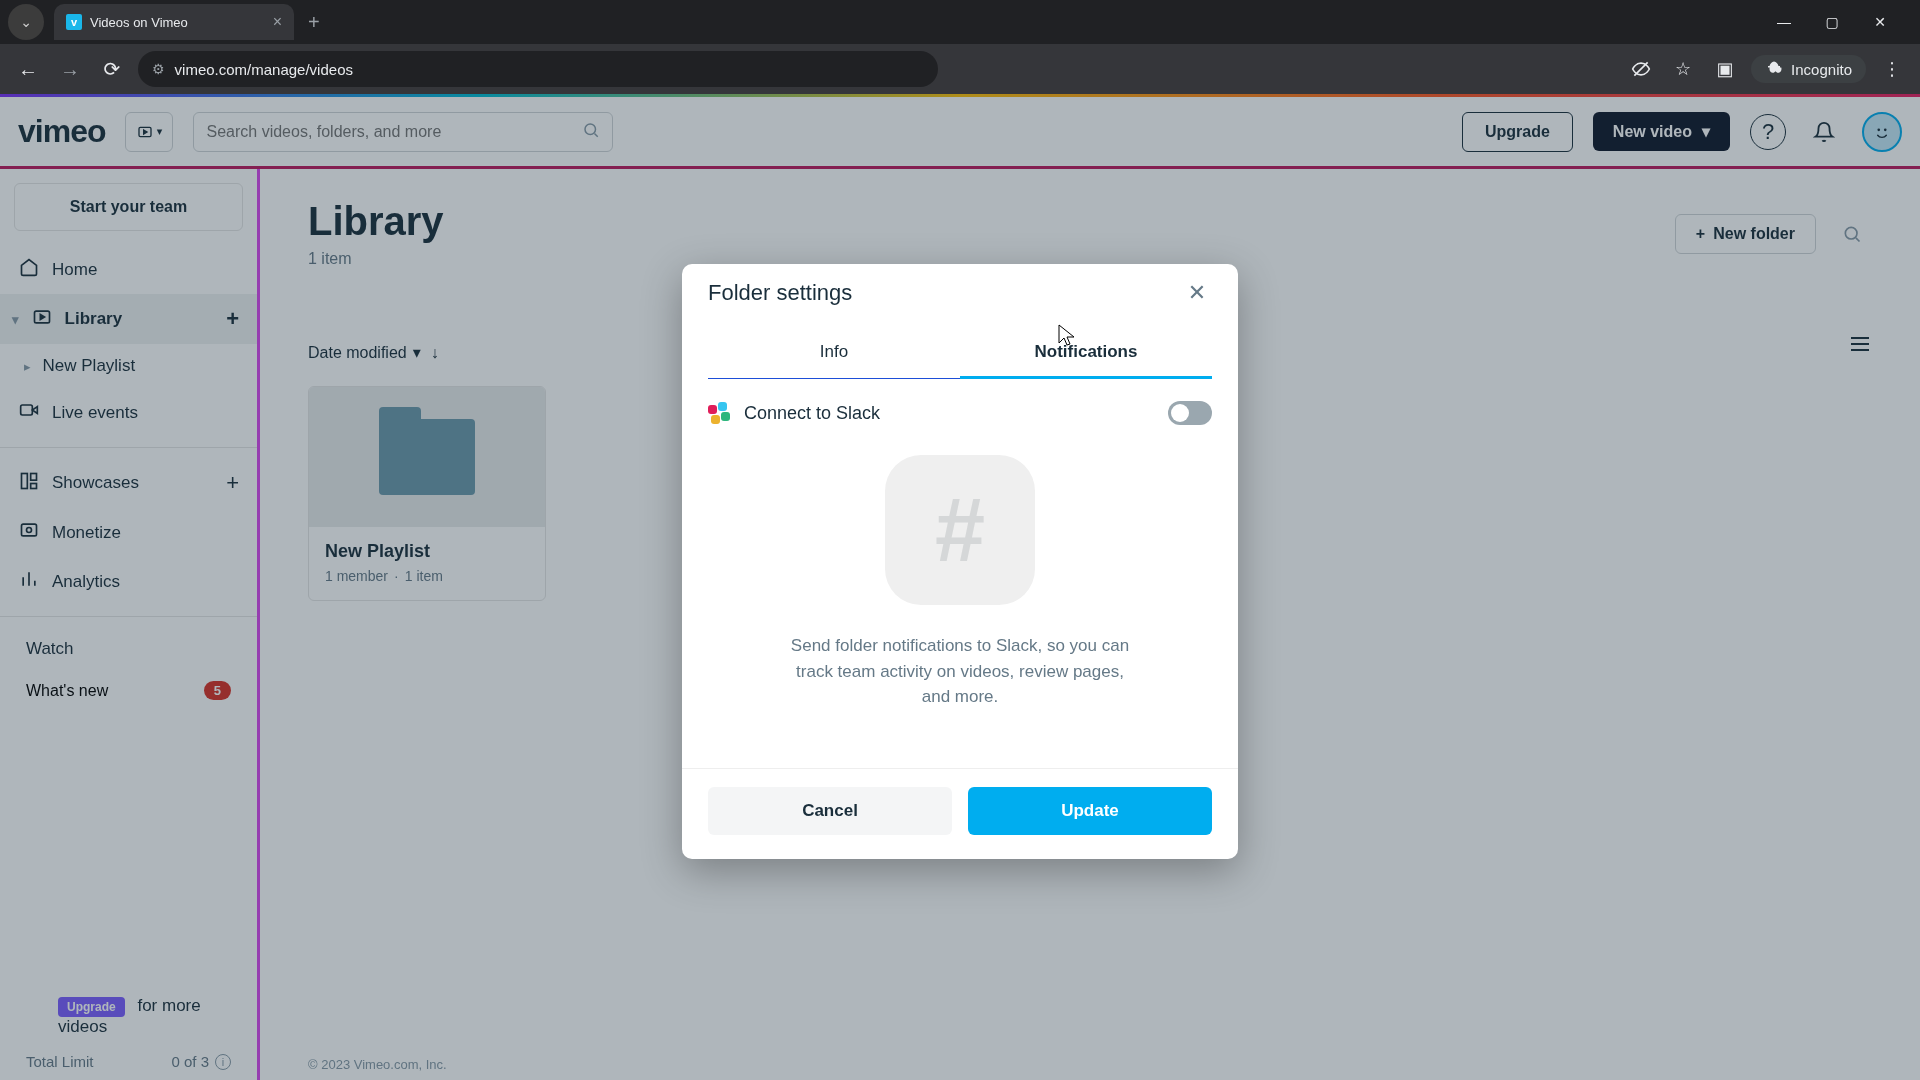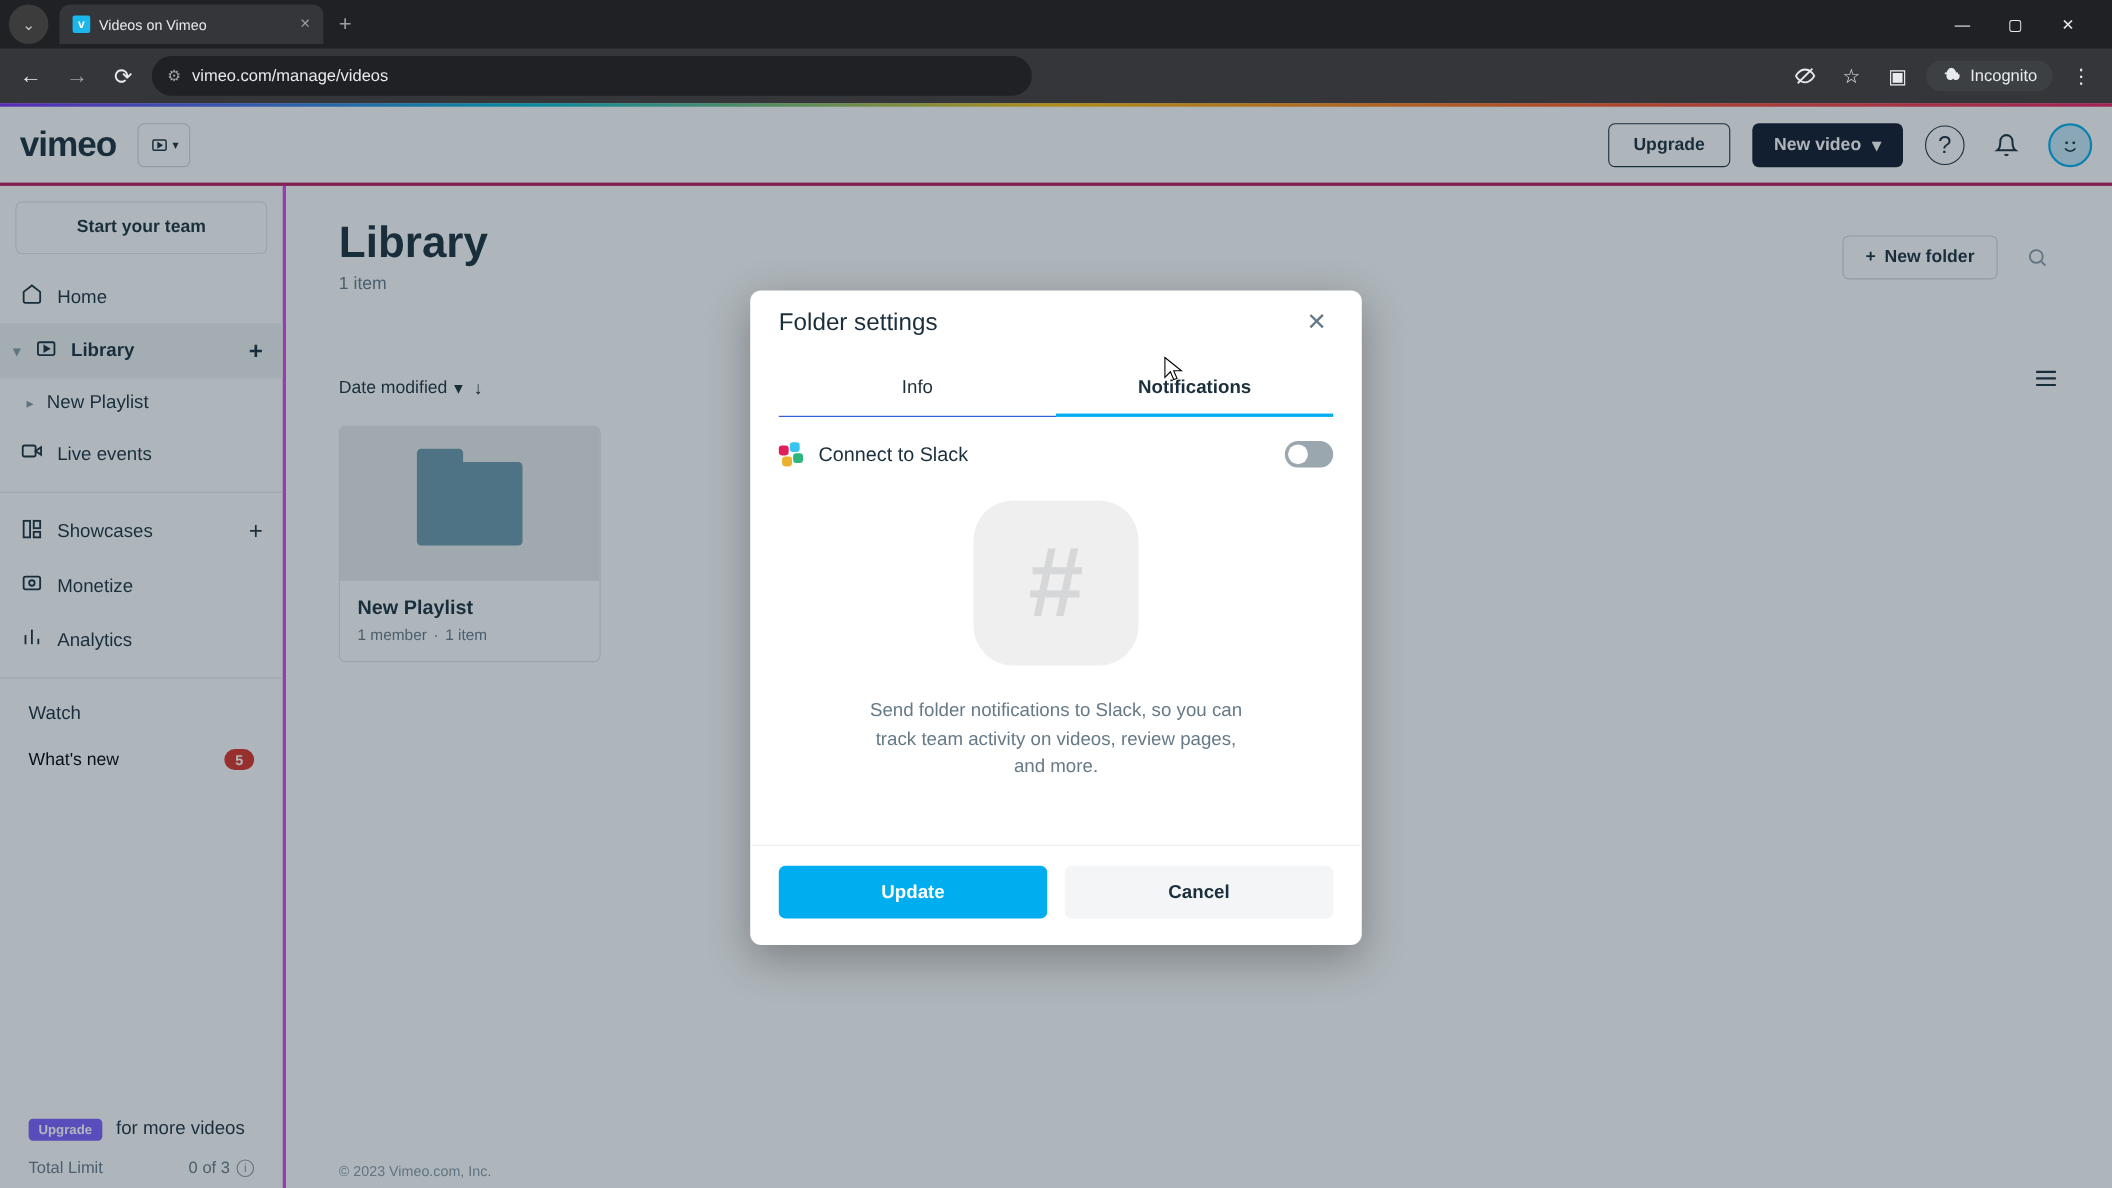--- a/index.html
+++ b/index.html
@@ -167,20 +167,29 @@
 
 <div class="app-header">
   <div class="logo">vimeo</div>
   <div class="category-btn">
     <svg width="16" height="16" viewBox="0 0 24 24" fill="none" stroke="#1a2e3b" stroke-width="2">
         <rect x="3" y="5" width="18" height="14" rx="2"></rect>
         <polygon points="10 9 15 12 10 15" fill="#1a2e3b"></polygon>
       </svg>
     <span style="font-size:11px;">▾</span>
   </div>
+  <div class="search-wrap">
+    <input class="search-input" placeholder="Search videos, folders, and more" style="">
+    <span class="search-btn">
+      <svg width="18" height="18" viewBox="0 0 24 24" fill="none" stroke="#8699a6" stroke-width="2">
+          <circle cx="11" cy="11" r="7"></circle>
+          <line x1="21" y1="21" x2="16.65" y2="16.65"></line>
+        </svg>
+    </span>
+  </div>
   <div class="hdr-spacer"></div>
   <button class="upgrade-btn">Upgrade</button>
   <div class="new-video-btn">
     <span>New video</span>
     <span>▾</span>
   </div>
   <div class="hdr-icon">?</div>
   <div class="hdr-icon plain">
     <svg width="22" height="22" viewBox="0 0 24 24" fill="none" stroke="#1a2e3b" stroke-width="2">
         <path d="M18 8a6 6 0 0 0-12 0c0 7-3 9-3 9h18s-3-2-3-9"></path>
@@ -277,21 +286,21 @@
 
     <div class="side-simple">Watch</div>
 
     <div class="whatsnew">
       <span>What's new</span>
       <span class="badge-red">5</span>
     </div>
 
     <div style="flex:1;"></div>
 
-    <div class="side-simple" style="padding-bottom:6px;">
+    <div class="side-simple" style="padding-bottom:6px;margin-left:32px;">
       <span class="upgrade-chip">Upgrade</span>
       <span style="color:#1a2e3b;">for more videos</span>
     </div>
 
     <div class="limit-row">
       <span>Total Limit</span>
       <span class="val">
         <span>0 of 3</span>
         <span style="border:1.5px solid #8699a6;border-radius:50%;width:16px;height:16px;display:inline-flex;align-items:center;justify-content:center;font-size:11px;color:#8699a6;">i</span>
       </span>
@@ -373,22 +382,22 @@
         </div>
         <div class="slack-label">Connect to Slack</div>
         <div class="toggle"></div>
       </div>
       <div class="modal-ill">
         <div class="hash-ill">#</div>
         <div class="modal-desc">Send folder notifications to Slack, so you can track team activity on videos, review pages, and more.</div>
       </div>
     </div>
     <div class="modal-footer">
+      <div class="mbtn cancel">Cancel</div>
       <div class="mbtn primary">Update</div>
-      <div class="mbtn cancel">Cancel</div>
     </div>
   </div>
   <div class="cursor-arrow" style="left:1062px; top:232px;">
     <svg width="18" height="24" viewBox="0 0 18 24">
         <path d="M1 1l0 18 5-5 3 7 3-1-3-7 7 0z" fill="#fff" stroke="#000" stroke-width="1"></path>
       </svg>
   </div>
 </div>
 
 </body></html>

